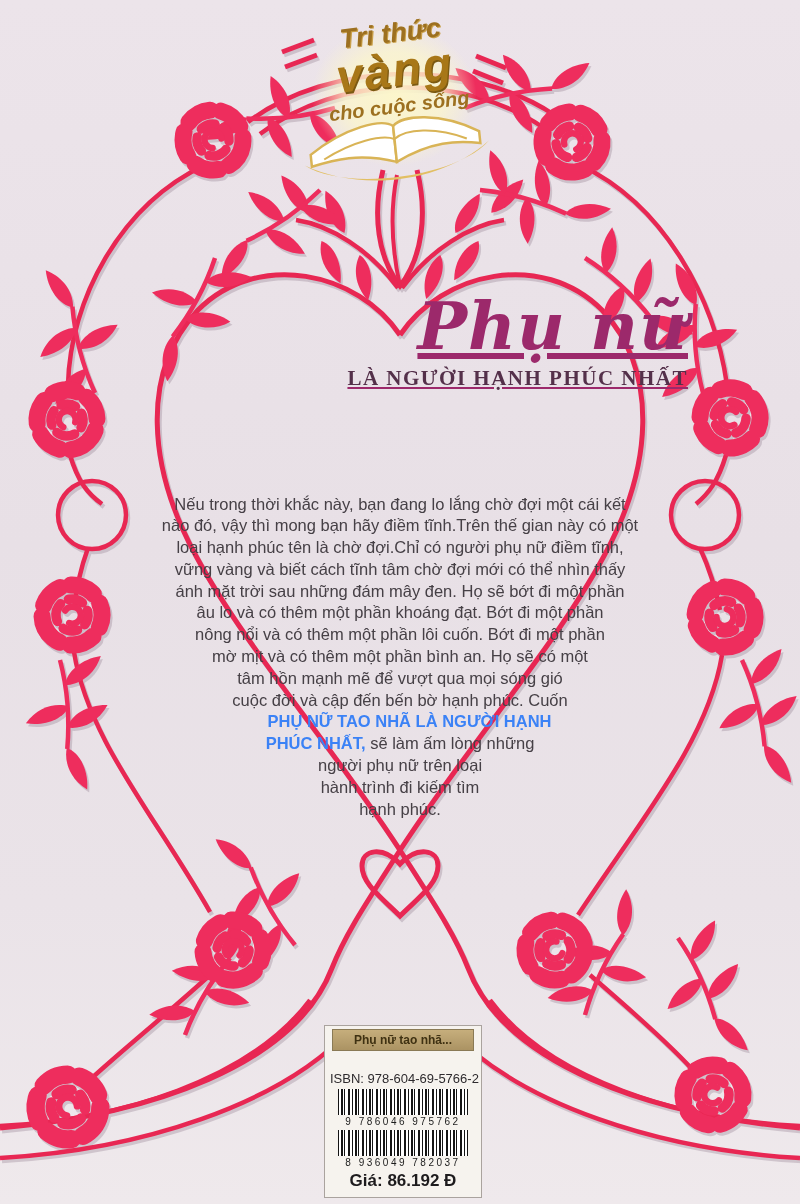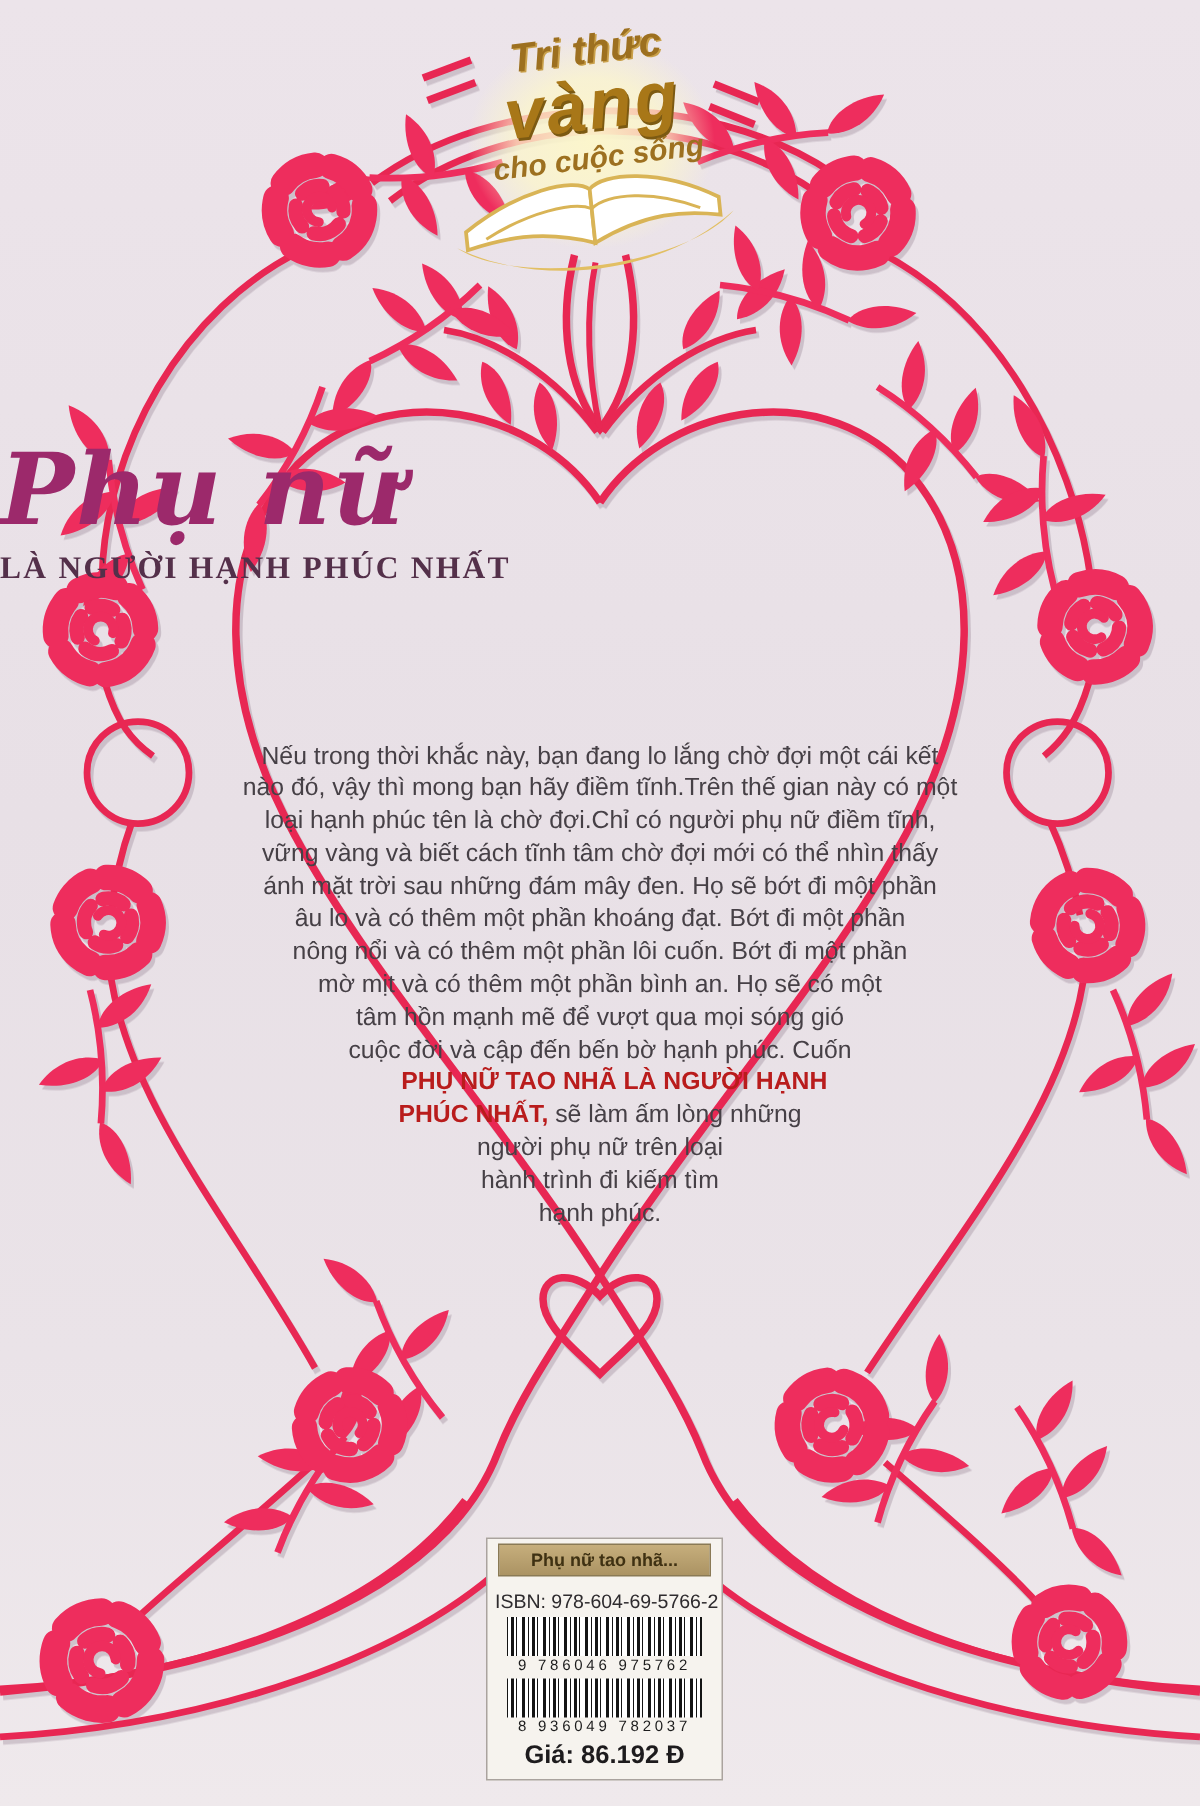--- a/index.html
+++ b/index.html
@@ -17,35 +17,35 @@
     background:radial-gradient(ellipse closest-side,rgba(252,246,203,.98) 0%,rgba(252,246,203,.75) 45%,rgba(252,246,203,0) 75%);}
   #badge-text{left:292px;top:18px;width:205px;z-index:2;text-align:center;
     transform:rotate(-7deg);color:#9d7020;}
   #badge-line1{font-size:27px;font-weight:bold;font-style:italic;
     text-shadow:1px 1px 0 #c9a04a;}
   #badge-line2{font-size:47px;line-height:42px;font-weight:bold;font-style:italic;
     letter-spacing:2px;color:#a87718;text-shadow:1px 2px 0 #7c5a12;}
   #badge-line3{font-size:20px;font-weight:bold;font-style:italic;margin-top:4px;}
   #book-svg{left:290px;top:104px;z-index:3;}
   
-  #title-block{left:0;top:294px;width:688px;z-index:2;text-align:left;
-    font-family:"DejaVu Serif",serif;font-style:italic;color:#9c296b;}
+  #title-block{left:0;top:294px;width:688px;z-index:2;text-align:right;
+    font-family:"DejaVu Serif",serif;font-style:italic;color:#9c296b;text-decoration:underline;}
   .script-line{font-size:66px;line-height:64px;font-weight:bold;letter-spacing:1px;}
   #subtitle{margin-top:8px;font-family:"Liberation Serif",serif;font-style:normal;
     font-size:21px;font-weight:600;letter-spacing:1.5px;color:#54304a;}
   
   #blurb{left:120px;top:477px;width:560px;z-index:2;text-align:center;
     font-size:16.5px;line-height:21.8px;color:#464046;white-space:pre-line;}
-  #blurb .em{font-weight:bold;color:#b91c1c;margin-left:19px;}
+  #blurb .em{font-weight:bold;color:#3b82f6;margin-left:19px;}
   
   #price-label{left:324px;top:1025px;width:158px;z-index:2;background:#f6f3ee;
     border:1px solid #aaa39e;box-sizing:border-box;padding:3px 5px 6px 5px;text-align:center;}
   #label-tab{height:20px;line-height:20px;font-size:12px;font-weight:bold;color:#3f3112;
     background:linear-gradient(180deg,#c6ae7c,#ab9363);border:1px solid #8a7a55;
-    margin:0 2px 9px 2px;white-space:nowrap;overflow:hidden;}
+    margin:0 2px 20px 2px;white-space:nowrap;overflow:hidden;}
   #isbn-line{font-size:13px;color:#2e2b2e;margin-bottom:3px;white-space:nowrap;}
   .bars{height:26px;margin:0 8px;background:
     repeating-linear-gradient(90deg,#141414 0 1px,#ffffff 1px 3px,#141414 3px 5px,
     #ffffff 5px 6px,#141414 6px 7px,#ffffff 7px 10px,#141414 10px 12px,#ffffff 12px 14px);}
   .digits{font-size:10px;letter-spacing:2.5px;color:#1c1c1c;margin:1px 0 3px 0;white-space:nowrap;}
   #price-line{font-size:17px;font-weight:bold;color:#1d1b1d;margin-top:2px;}
 </style>
 </head>
 <body>
 

